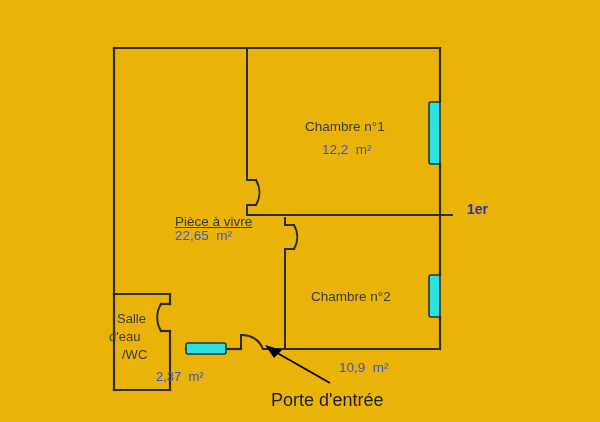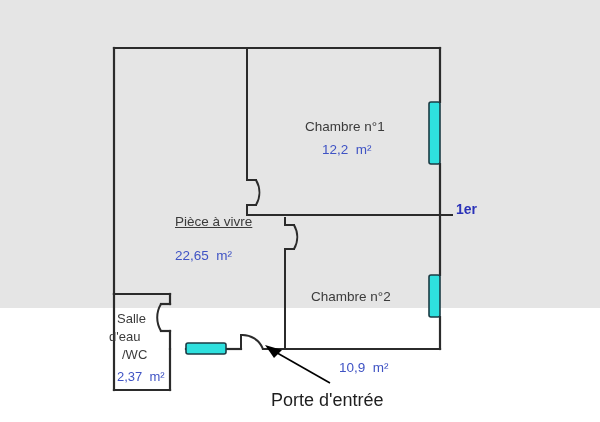--- a/index.html
+++ b/index.html
@@ -9,22 +9,22 @@
   }
   body {
     width: 600px;
     height: 422px;
     overflow: hidden;
     font-family: "Liberation Sans", sans-serif;
   }
   #plan-root {
     position: relative;
     width: 600px;
-    height: 308px;
-    background: #e5e5e5;
+    height: 422px;
+    background: #eab308;
   }
   svg#floorplan {
     position: absolute;
     left: 0;
     top: 0;
     width: 600px;
     height: 422px;
     display: block;
   }
   .wall {
@@ -65,34 +65,36 @@
     font-size: 13.5px;
   }
   .room-area {
     color: #3f53c4;
     font-size: 13.5px;
   }
   .level-badge {
     color: #2a32b8;
     font-size: 14px;
     font-weight: bold;
+    margin-left: 11px;
   }
   .caption {
     color: #1e1e1e;
     font-size: 18px;
   }
   .small-room-text {
     color: #3b3b3b;
     font-size: 13px;
     line-height: 1.32;
     text-align: center;
   }
   .small-room-area {
     color: #3f53c4;
     font-size: 13px;
+    margin-left: 39px;
   }
 </style>
 </head>
 <body>
 
 <div id="plan-root">
 
   <svg id="floorplan" viewBox="0 0 600 422">
 
     <g>
@@ -179,21 +181,21 @@
 
   </svg>
 
   <div class="label-text room-name" style="left:305px; top:119px;">Chambre n°1</div>
   <div class="label-text room-area" style="left:322px; top:142px;text-align:center;">12,2  m²</div>
 
   <div class="label-text room-name" style="left:311px; top:289px;">Chambre n°2</div>
   <div class="label-text room-area" style="left:339px; top:312px;margin-top:48px;">10,9  m²</div>
 
   <div class="label-text room-name" style="left:175px; top:214px;text-decoration:underline;">Pièce à vivre</div>
-  <div class="label-text room-area" style="left:175px; top:248px;">22,65  m²</div>
+  <div class="label-text room-area" style="left:175px; top:228px;">22,65  m²</div>
 
   <div class="label-text small-room-text" style="left:117px; top:310px;">Salle</div>
   <div class="label-text small-room-text" style="left:109px; top:328px;">d'eau</div>
   <div class="label-text small-room-text" style="left:122px; top:346px;">/WC</div>
   <div class="label-text small-room-area" style="left:117px; top:369px;">2,37  m²</div>
 
   <div class="label-text level-badge" style="left:456px; top:201px;">1er</div>
 
   <div class="label-text caption" style="left:271px; top:390px;">Porte d'entrée</div>
 

